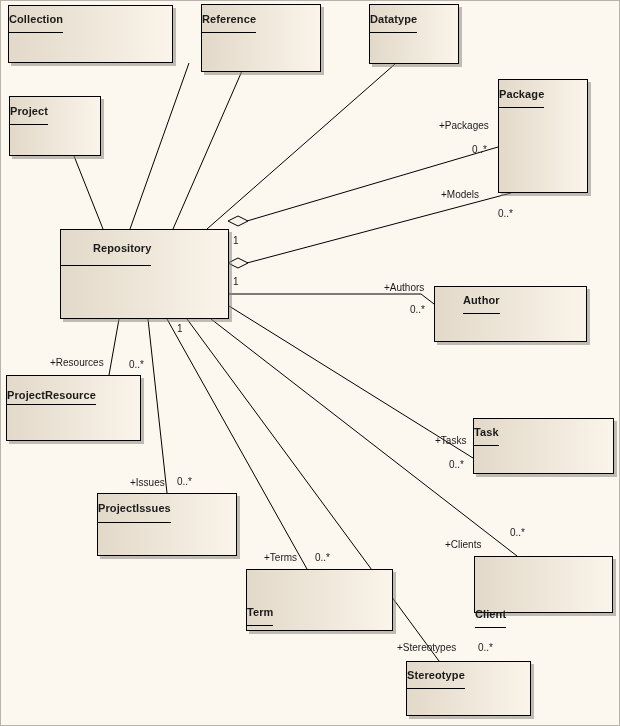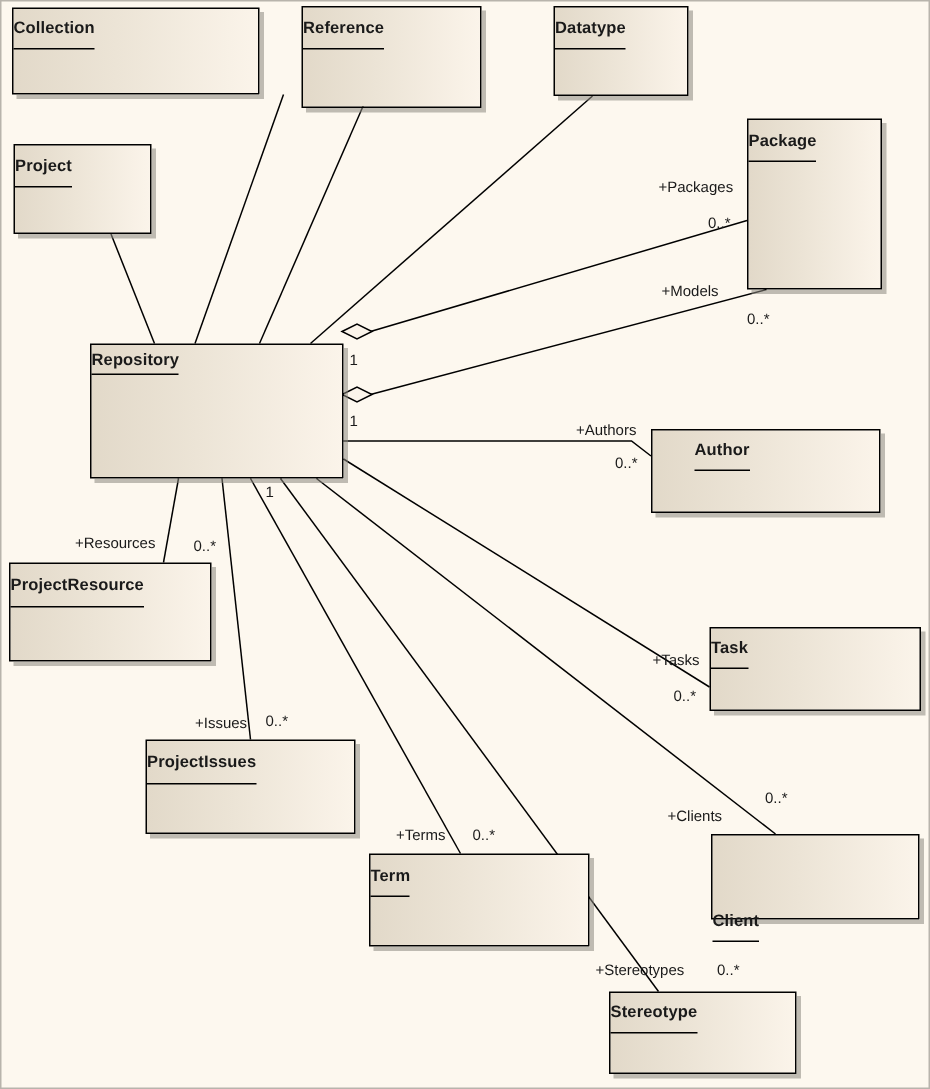--- a/index.html
+++ b/index.html
@@ -118,33 +118,33 @@
         </div>
         <div class="uml-attr-compartment"></div>
       </div>
       <div class="uml-class" style="left: 497px; top: 78px; width: 90px; height: 114px;">
         <div class="uml-name-compartment" style="height: 28px;">
           <span class="uml-name">Package</span>
         </div>
         <div class="uml-attr-compartment"></div>
       </div>
       <div class="uml-class" style="left: 59px; top: 228px; width: 169px; height: 90px;">
-        <div class="uml-name-compartment" style="height: 20px;">
+        <div class="uml-name-compartment" style="height: 36px; padding-left: 32px;">
           <span class="uml-name">Repository</span>
         </div>
         <div class="uml-attr-compartment"></div>
       </div>
       <div class="uml-class" style="left: 433px; top: 285px; width: 153px; height: 56px; padding-left: 28px;">
         <div class="uml-name-compartment" style="height: 27px;">
           <span class="uml-name">Author</span>
         </div>
         <div class="uml-attr-compartment"></div>
       </div>
       <div class="uml-class" style="left: 5px; top: 374px; width: 135px; height: 66px;">
-        <div class="uml-name-compartment" style="height: 29px;">
+        <div class="uml-name-compartment" style="height: 19px; margin-top: 10px;">
           <span class="uml-name">ProjectResource</span>
         </div>
         <div class="uml-attr-compartment"></div>
       </div>
       <div class="uml-class" style="left: 472px; top: 417px; width: 141px; height: 56px;">
         <div class="uml-name-compartment" style="height: 27px;">
           <span class="uml-name">Task</span>
         </div>
         <div class="uml-attr-compartment"></div>
       </div>
@@ -154,21 +154,21 @@
         </div>
         <div class="uml-attr-compartment"></div>
       </div>
       <div class="uml-class" style="left: 473px; top: 555px; width: 139px; height: 57px;">
         <div class="uml-name-compartment" style="height: 27px; margin-top: 44px;">
           <span class="uml-name">Client</span>
         </div>
         <div class="uml-attr-compartment"></div>
       </div>
       <div class="uml-class" style="left: 245px; top: 568px; width: 147px; height: 62px;">
-        <div class="uml-name-compartment" style="height: 28px;">
+        <div class="uml-name-compartment" style="height: 28px; margin-top: 28px;">
           <span class="uml-name">Term</span>
         </div>
         <div class="uml-attr-compartment"></div>
       </div>
       <div class="uml-class" style="left: 405px; top: 660px; width: 125px; height: 55px;">
         <div class="uml-name-compartment" style="height: 27px;">
           <span class="uml-name">Stereotype</span>
         </div>
         <div class="uml-attr-compartment"></div>
       </div>

